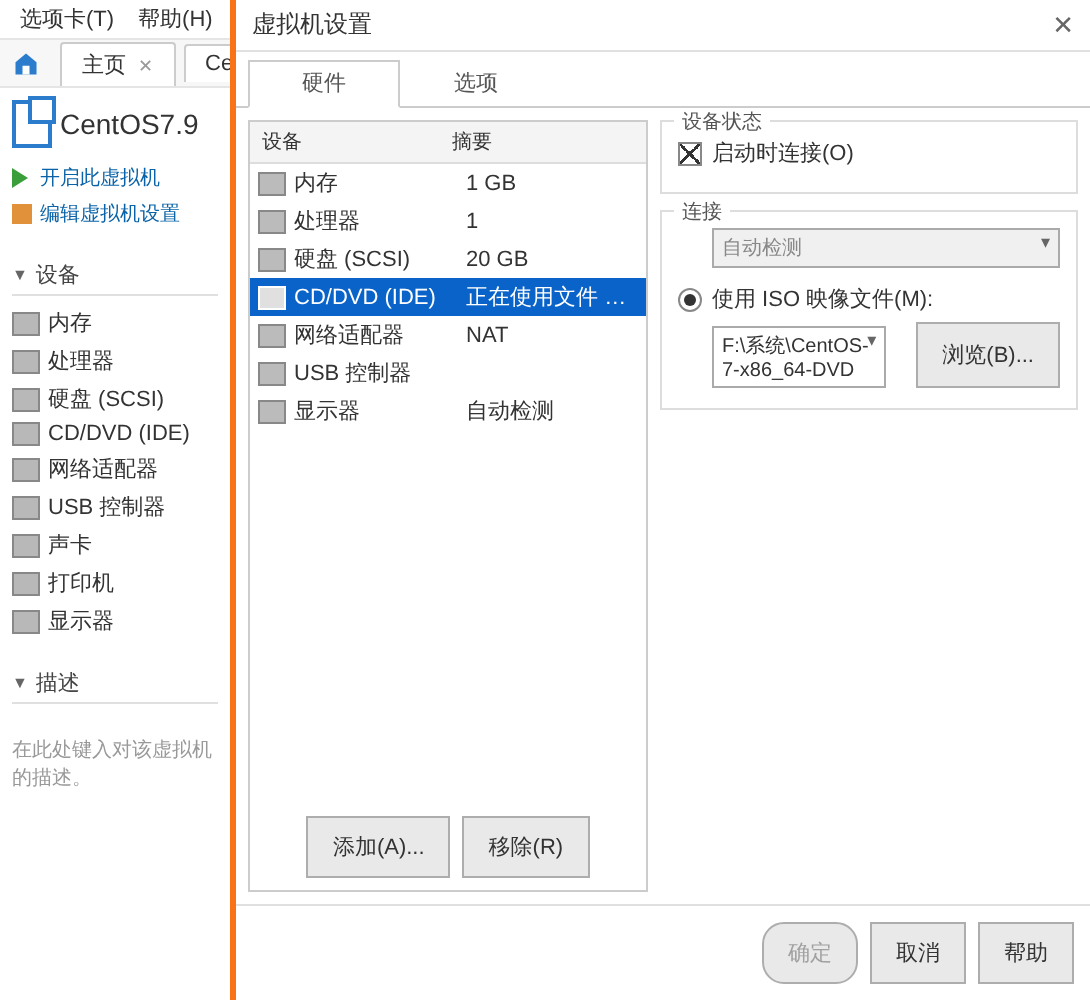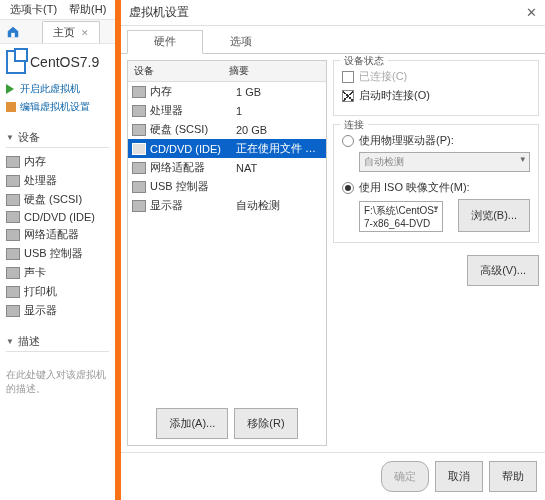--- a/index.html
+++ b/index.html
@@ -4,38 +4,38 @@
 <style>
 * { box-sizing: border-box; margin: 0; padding: 0; font-family: "Microsoft YaHei", "Segoe UI", Tahoma, sans-serif; font-size: 11px; }
 body { width: 545px; height: 500px; background: #fff; overflow: hidden; position: relative; }
 .topbar { height: 20px; display: flex; align-items: center; padding: 0 4px; border-bottom: 1px solid #e5e5e5; }
 .topbar .menu-item { padding: 2px 6px; color: #333; }
 .play-btn { width: 16px; height: 16px; background: linear-gradient(#7ec97e,#3a9e3a); border-radius: 2px; display: flex; align-items: center; justify-content: center; margin-left: 4px; }
 .play-btn::before { content:""; border-left:6px solid #fff; border-top:4px solid transparent; border-bottom:4px solid transparent; }
 .dd { font-size: 8px; padding-left: 2px; color: #666; }
 .tabs-row { height: 24px; display: flex; align-items: center; border-bottom: 1px solid #e5e5e5; background: #f7f7f7; }
 .home-icon { width: 14px; height: 14px; margin: 0 6px; }
-.tab { padding: 3px 10px; background:#fff; border:1px solid #ccc; border-bottom:none; border-radius: 2px 2px 0 0; font-size:10px; margin-left:16px; position:relative; color:#333; }
+.tab { padding: 3px 10px; background:#fff; border:1px solid #ccc; border-bottom:none; border-radius: 2px 2px 0 0; font-size:10px; margin-left:4px; position:relative; color:#333; }
 .tab .close-x { margin-left: 6px; color:#999; font-size:9px; }
 .main { display:flex; height: calc(500px - 44px); }
 .left-panel { width: 115px; padding: 6px 6px; }
 .vm-title-row { display:flex; align-items:center; margin-bottom:6px; }
 .vm-icon { width:20px; height:24px; border:2px solid #2b7ccd; margin-right:4px; position:relative; }
 .vm-icon::before { content:""; position:absolute; top:-4px; right:-4px; width:10px; height:10px; border:2px solid #2b7ccd; background:#fff; }
 .vm-title { font-size: 14px; color:#333; }
 .action-link { display:flex; align-items:center; color:#0a63a8; font-size:10px; padding: 2px 0 2px 14px; position:relative; cursor:pointer; }
 .action-link.play::before { content:""; position:absolute; left:0; border-left:8px solid #3a9e3a; border-top:5px solid transparent; border-bottom:5px solid transparent; }
 .action-link.edit::before { content:""; position:absolute; left:0; width:10px; height:10px; background:#e0913a; }
 .section-hd { color:#444; font-size:11px; margin-top:14px; border-bottom:1px solid #e0e0e0; padding-bottom:2px; display:flex; align-items:center; }
 .tri { font-size:8px; margin-right:4px; color:#666; }
 .dev-list { margin-top:4px; }
 .dev-item { display:flex; align-items:center; padding:2px 0; color:#333; font-size:10px; }
 .dev-item .ico { width:14px; height:12px; margin-right:4px; background:#b8b8b8; border:1px solid #888; }
 .desc-text { color:#999; font-size:10px; margin-top:16px; }
-.dialog { position:absolute; top:0; left:115px; right:0; bottom:0; background:#fff; border-left:6px solid #f97316; display:flex; flex-direction:column;justify-content:space-between; }
+.dialog { position:absolute; top:0; left:115px; right:0; bottom:0; background:#fff; border-left:3px solid #f97316; display:flex; flex-direction:column;justify-content:space-between; }
 .dlg-title { height:26px; display:flex; align-items:center; padding:0 8px; border-bottom:1px solid #e0e0e0; }
 .dlg-title-text { font-size:12px; color:#333; }
 .dlg-close { margin-left:auto; font-size:13px; color:#666; }
 .dlg-tabs { display:flex; padding: 4px 6px 0 6px; border-bottom:1px solid #ccc; }
 .dlg-tab { padding:3px 26px; font-size:11px; border:1px solid transparent; color:#555; cursor:pointer; }
 .dlg-tab.active { border:1px solid #ccc; border-bottom:1px solid #fff; background:#fff; margin-bottom:-1px; }
 .dlg-body { flex:1; display:flex; padding:6px; gap:6px; }
 .hw-col { width: 200px; border:1px solid #ccc; display:flex; flex-direction:column; }
 .hw-head { display:flex; background:#f4f4f4; border-bottom:1px solid #ddd; }
 .hw-head span { padding:3px 6px; font-size:10px; color:#333; }
@@ -195,48 +195,37 @@
             </div>
           </div>
         <div class="hw-btns">
           <button class="btn">添加(A)...</button>
           <button class="btn">移除(R)</button>
         </div>
       </div>
       <div class="right-col">
         <div class="group">
           <span class="group-title">设备状态</span>
-          <div class="chk-row dis">
-              <span class="chk"></span>
-              <span>已连接(C)</span>
-            </div>
           <div class="chk-row">
               <span class="chk" style="background:linear-gradient(135deg,transparent 45%,#333 45%,#333 55%,transparent 55%),linear-gradient(45deg,transparent 45%,#333 45%,#333 55%,transparent 55%)"></span>
               <span>启动时连接(O)</span>
             </div>
         </div>
         <div class="group">
           <span class="group-title">连接</span>
-          <div class="rad-row">
-              <span class="rad"></span>
-              <span>使用物理驱动器(P):</span>
-            </div>
           <div class="sel-box" style="margin-left:17px;width:calc(100% - 17px)">自动检测</div>
           <div class="rad-row" style="margin-top:6px">
               <span class="rad on"></span>
               <span>使用 ISO 映像文件(M):</span>
             </div>
           <div class="file-row" style="margin-left:17px">
             <div class="sel-box en">F:\系统\CentOS-7-x86_64-DVD</div>
             <button class="btn">浏览(B)...</button>
           </div>
         </div>
-        <div class="adv-row">
-            <button class="btn">高级(V)...</button>
-          </div>
       </div>
     </div>
     <div class="dlg-footer">
       <button class="btn dis">确定</button>
       <button class="btn">取消</button>
       <button class="btn">帮助</button>
     </div>
   </div>
 </div>
 

